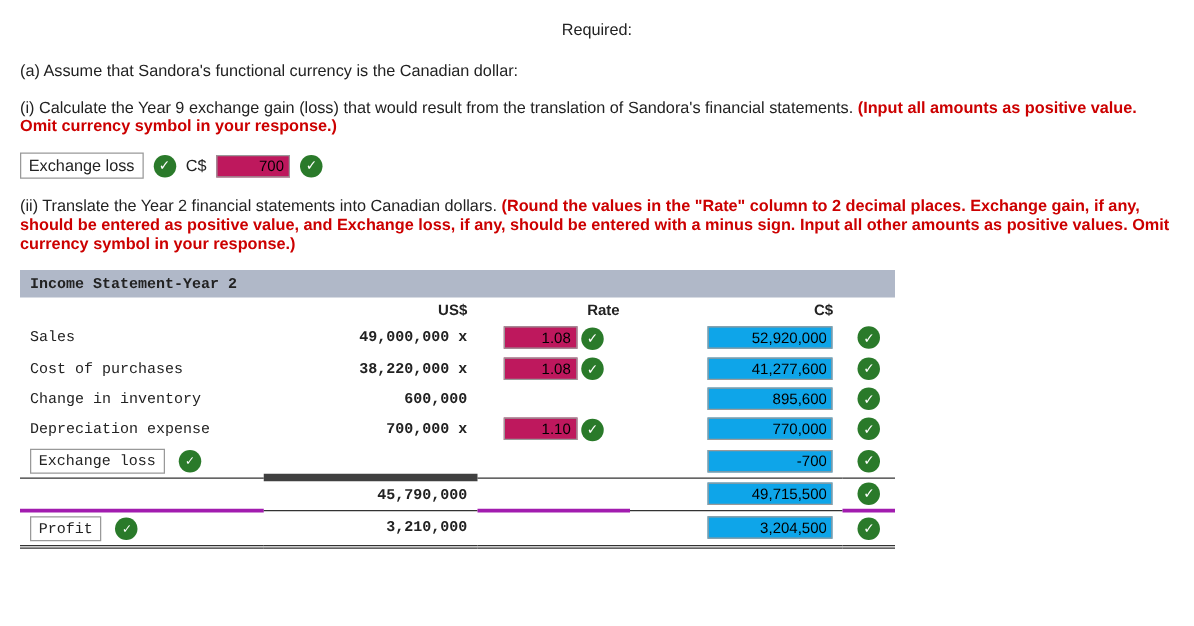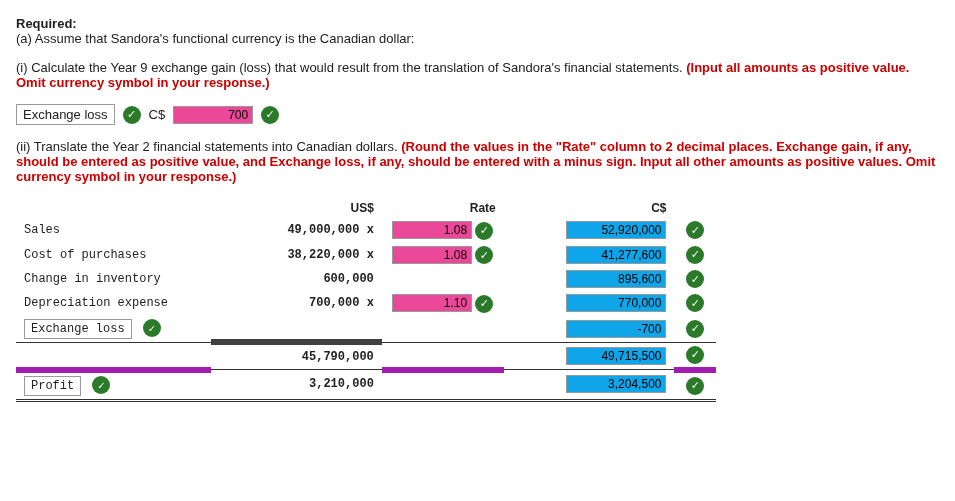--- a/index.html
+++ b/index.html
@@ -5,22 +5,23 @@
     * { box-sizing: border-box; margin: 0; padding: 0; }
     body {
       font-family: Arial, sans-serif;
       font-size: 13px;
       background: #fff;
       color: #222;
       padding: 16px;
       width: 955px;
     }
     .required-label {
-      font-weight: bold;
-      margin-bottom: 0;
+      font-weight: normal;
+      margin-bottom: 18px;
+      text-align: center;
     }
     .red-bold {
       color: #c00;
       font-weight: bold;
     }
     .section {
       margin-bottom: 14px;
     }
     .inline-row {
       display: flex;
@@ -97,22 +98,22 @@
     }
     .check-col {
       width: 30px;
       text-align: center;
     }
     .input-field {
       border: 1px solid #999;
       padding: 1px 4px;
       text-align: right;
       font-size: 12px;
-      width: 80px;
-      background: #ec4899;
+      width: 59px;
+      background: #be185d;
     }
     .input-field-wide {
       border: 1px solid #999;
       padding: 1px 4px;
       text-align: right;
       font-size: 12px;
       width: 100px;
       background: #0ea5e9;
     }
     .mono {
@@ -131,21 +132,21 @@
       padding: 2px 6px;
       font-family: 'Courier New', monospace;
       font-size: 12px;
       display: inline-block;
       background: #fff;
     }
     .total-row td {
       border-top: 1px solid #333;
     }
     .final-row td {
-      border-top: 6px solid #a21caf;
+      border-top: 3px solid #a21caf;
       border-bottom: 3px double #333;
     }
   </style>
 </head>
 <body>
 
 <div class="required-label">Required:</div>
 <div class="section">(a) Assume that Sandora's functional currency is the Canadian dollar:</div>
 
 <div class="section">
@@ -162,20 +163,23 @@
 </div>
 
 <div class="section">
   <span>(ii) Translate the Year 2 financial statements into Canadian dollars.</span>
   <span class="red-bold"> <span>(Round the values in the "Rate" column to 2 decimal places. Exchange gain, if any, should be entered as positive value, and Exchange loss, if any, should be entered with a minus sign. Input all other amounts as positive values. Omit currency symbol in your response.)</span></span>
 </div>
 
 <div class="table-container">
   <table>
     <tbody>
+        <tr class="table-header-row">
+      <td colspan="5">Income Statement-Year 2</td>
+    </tr>
     <tr class="col-header">
       <td class="label-col"></td>
       <td class="us-col">US$</td>
       <td class="rate-col">Rate</td>
       <td class="cs-col">C$</td>
       <td class="check-col"></td>
     </tr>
 
     <tr>
       <td class="label-col mono">Sales</td>

